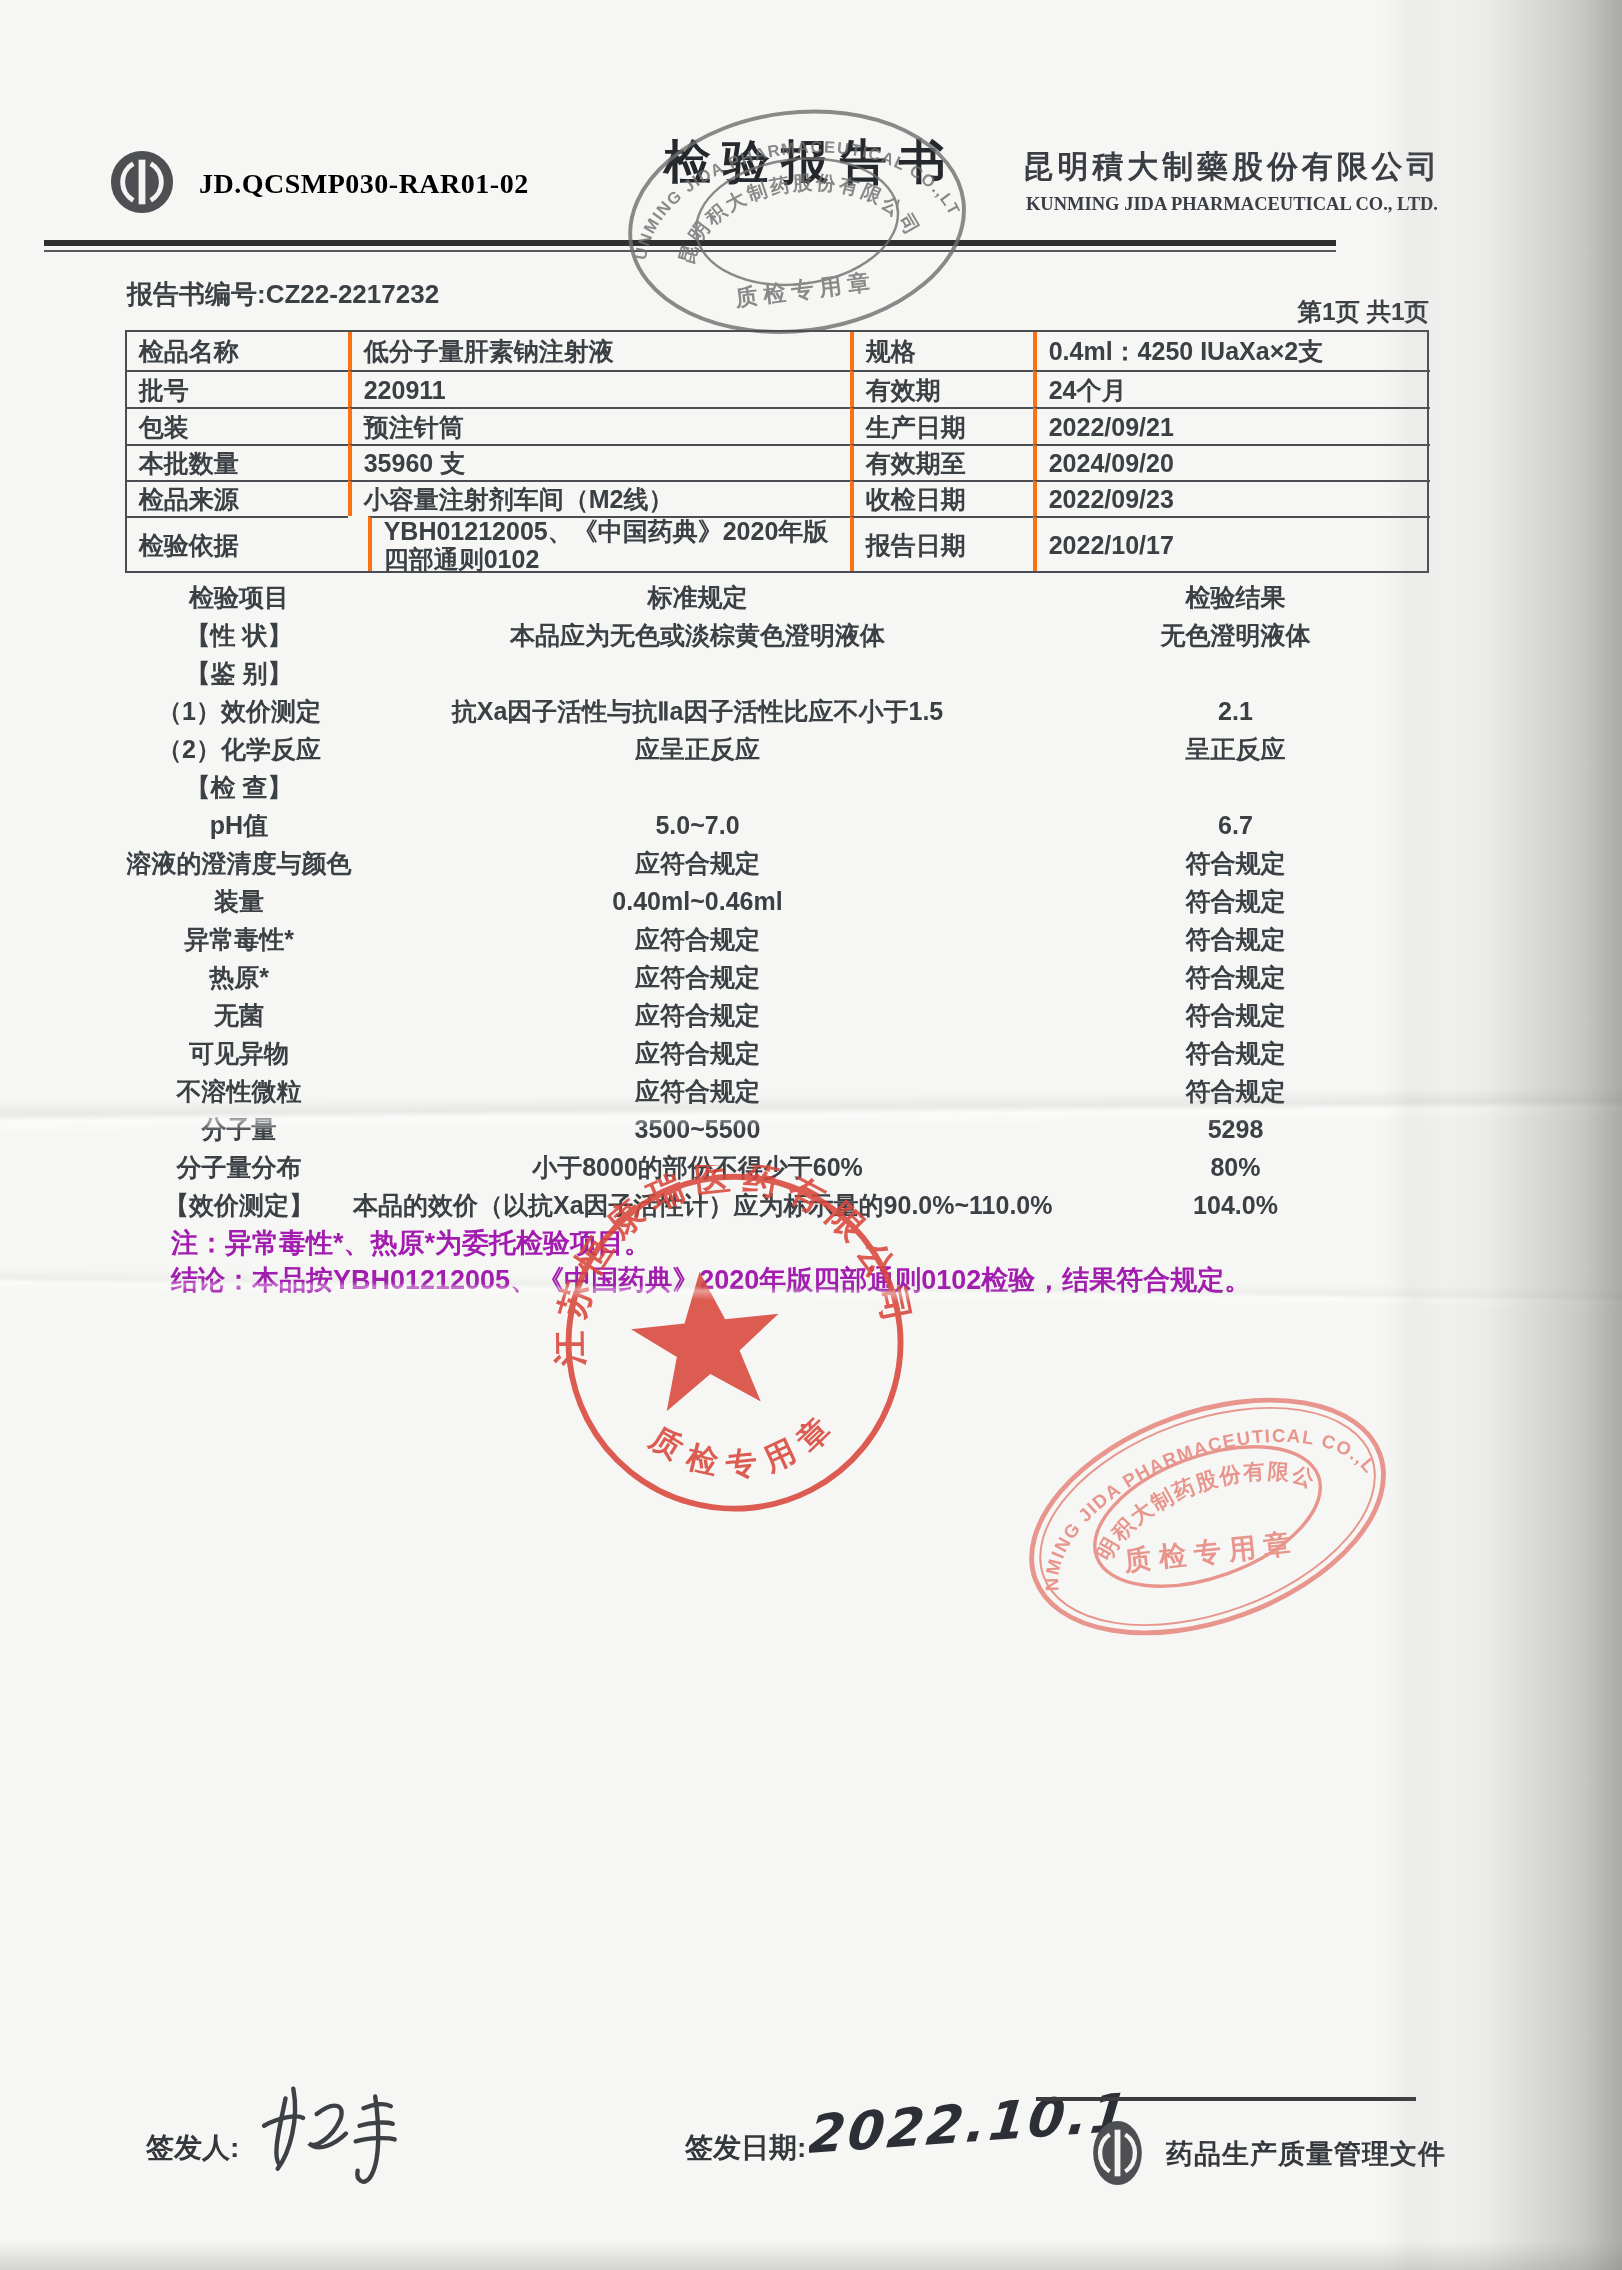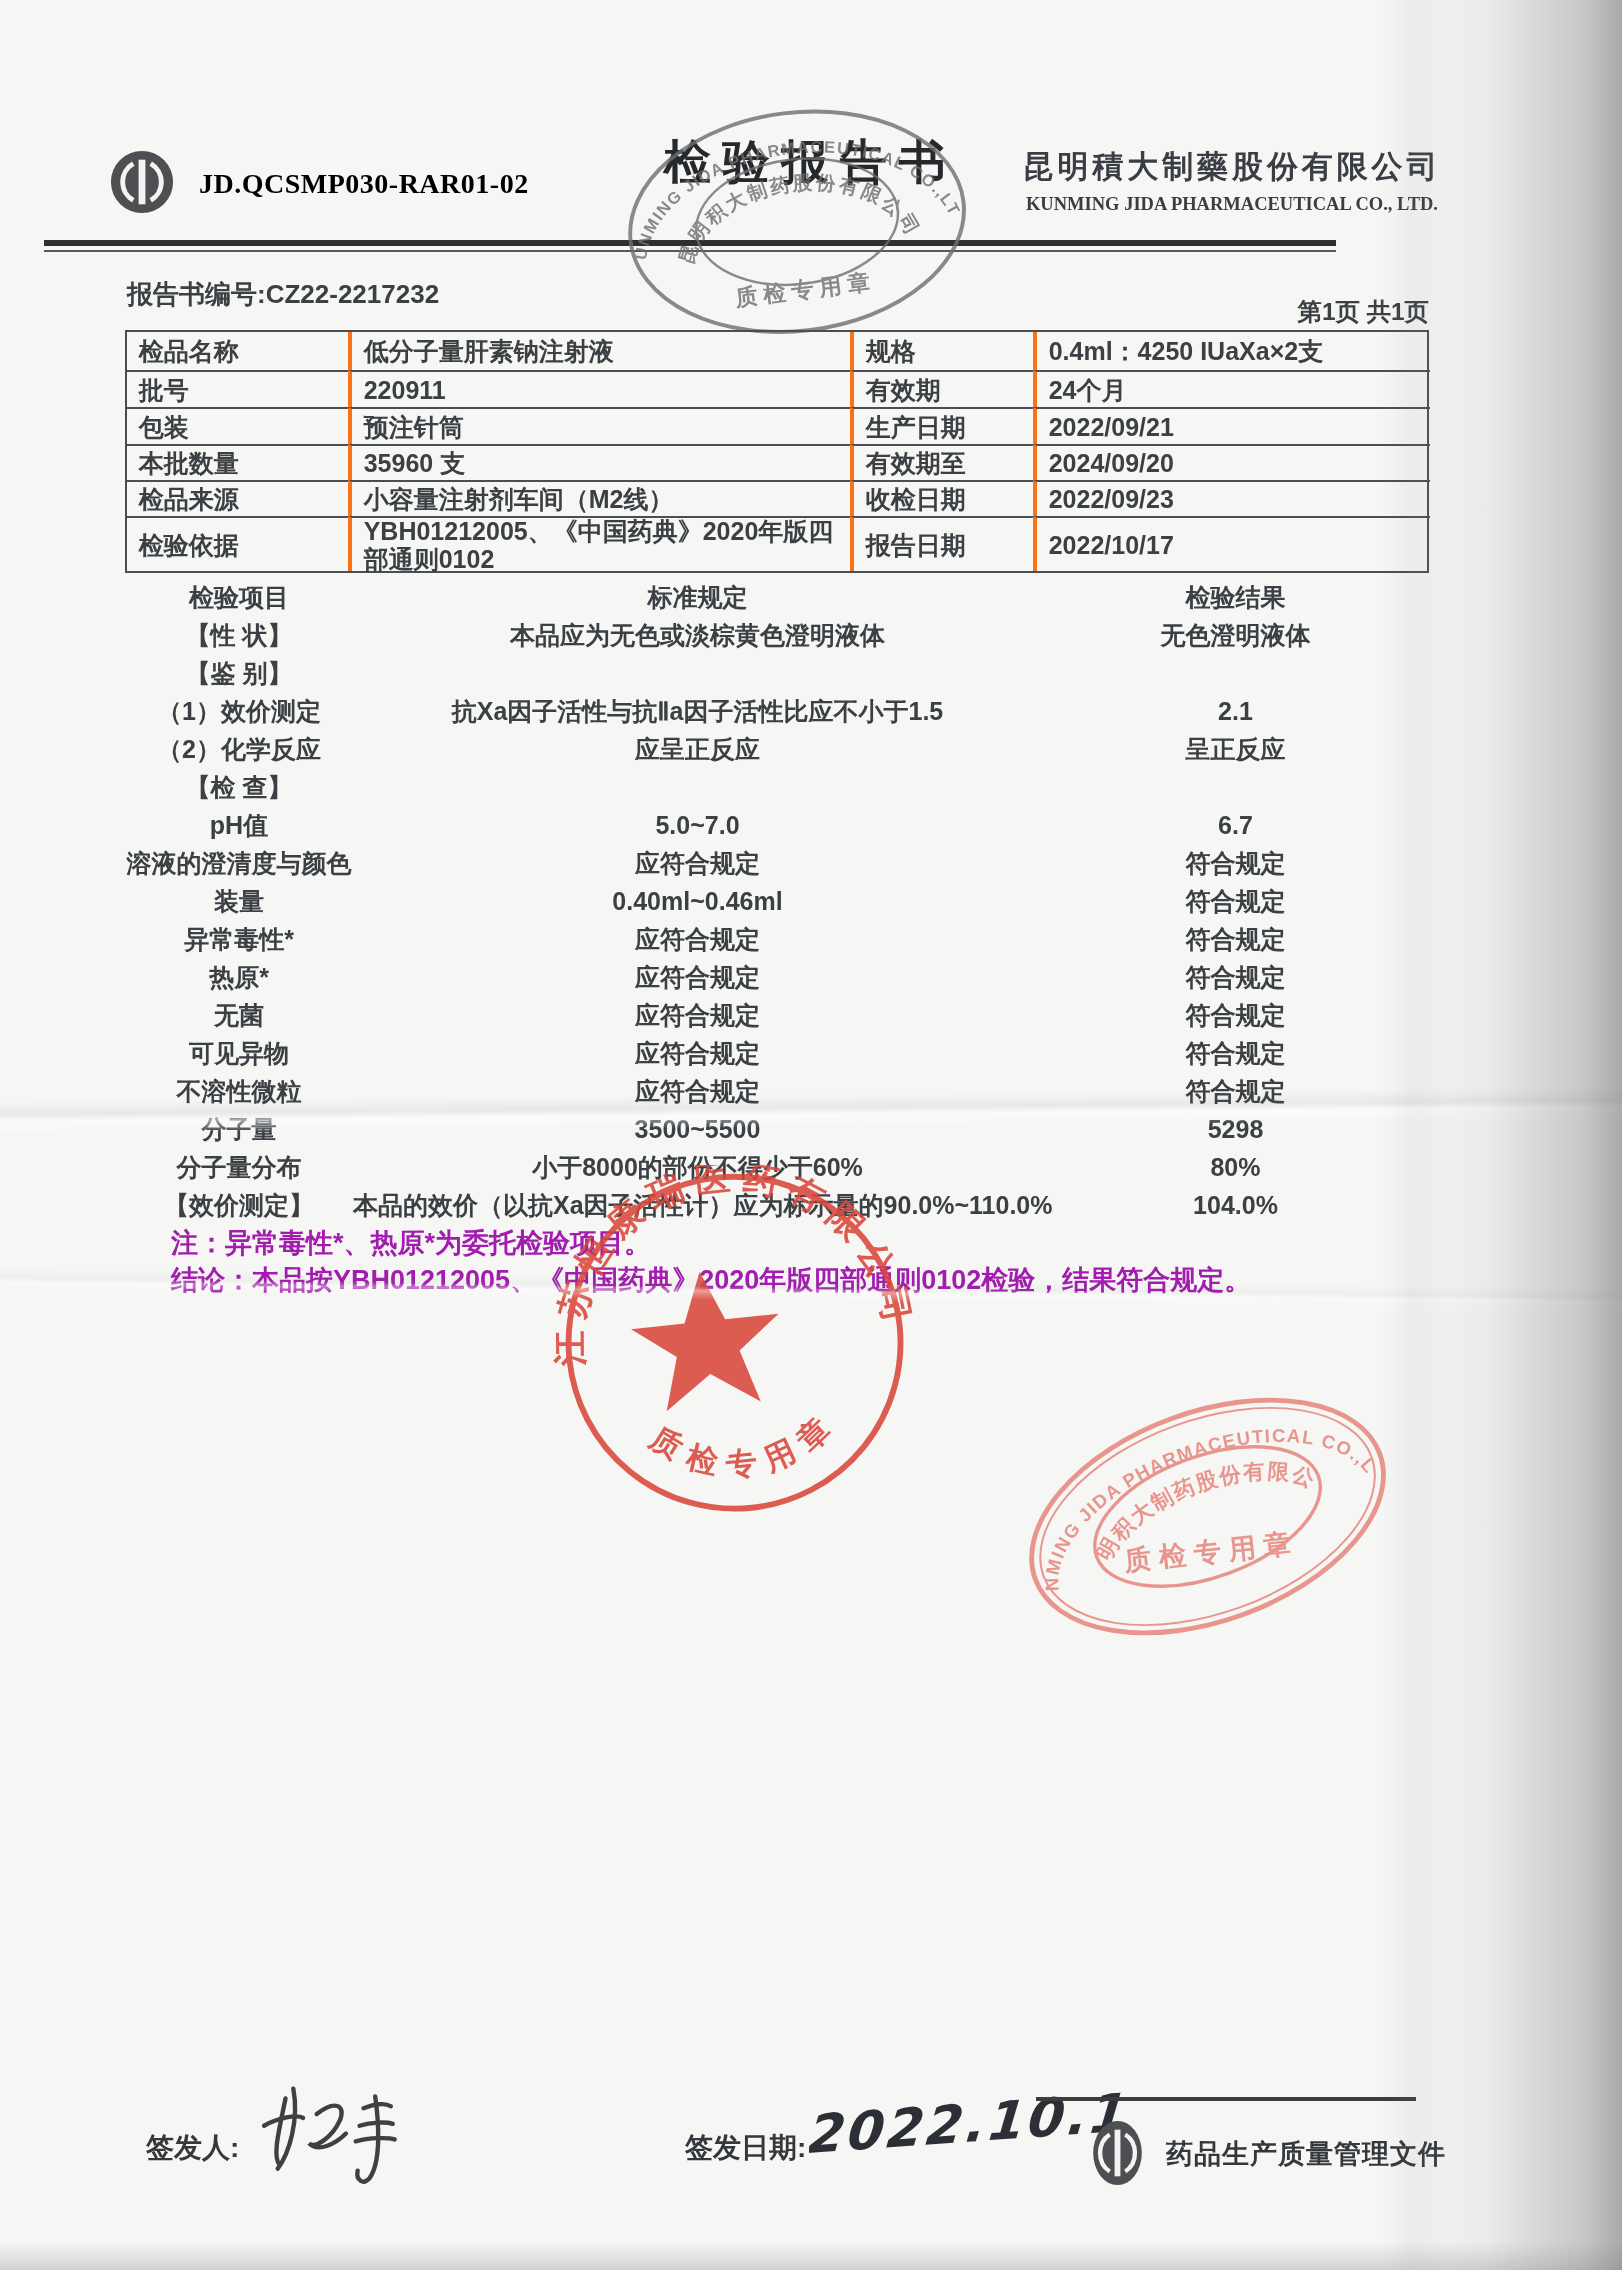--- a/index.html
+++ b/index.html
@@ -113,21 +113,21 @@
     <div class="icell">35960 支</div>
     <div class="icell">有效期至</div>
     <div class="icell">2024/09/20</div>
 
     <div class="icell no-l">检品来源</div>
     <div class="icell">小容量注射剂车间（M2线）</div>
     <div class="icell">收检日期</div>
     <div class="icell">2022/09/23</div>
 
     <div class="icell no-l">检验依据</div>
-    <div class="icell" style="white-space:normal;">YBH01212005、《中国药典》2020年版四部通则0102</div>
+    <div class="icell" style="white-space:normal;margin-left:20px;">YBH01212005、《中国药典》2020年版四部通则0102</div>
     <div class="icell">报告日期</div>
     <div class="icell">2022/10/17</div>
   </div>
 
   <div class="results">
     <div class="rrow">
       <span>检验项目</span>
       <span>标准规定</span>
       <span>检验结果</span>
     </div>

